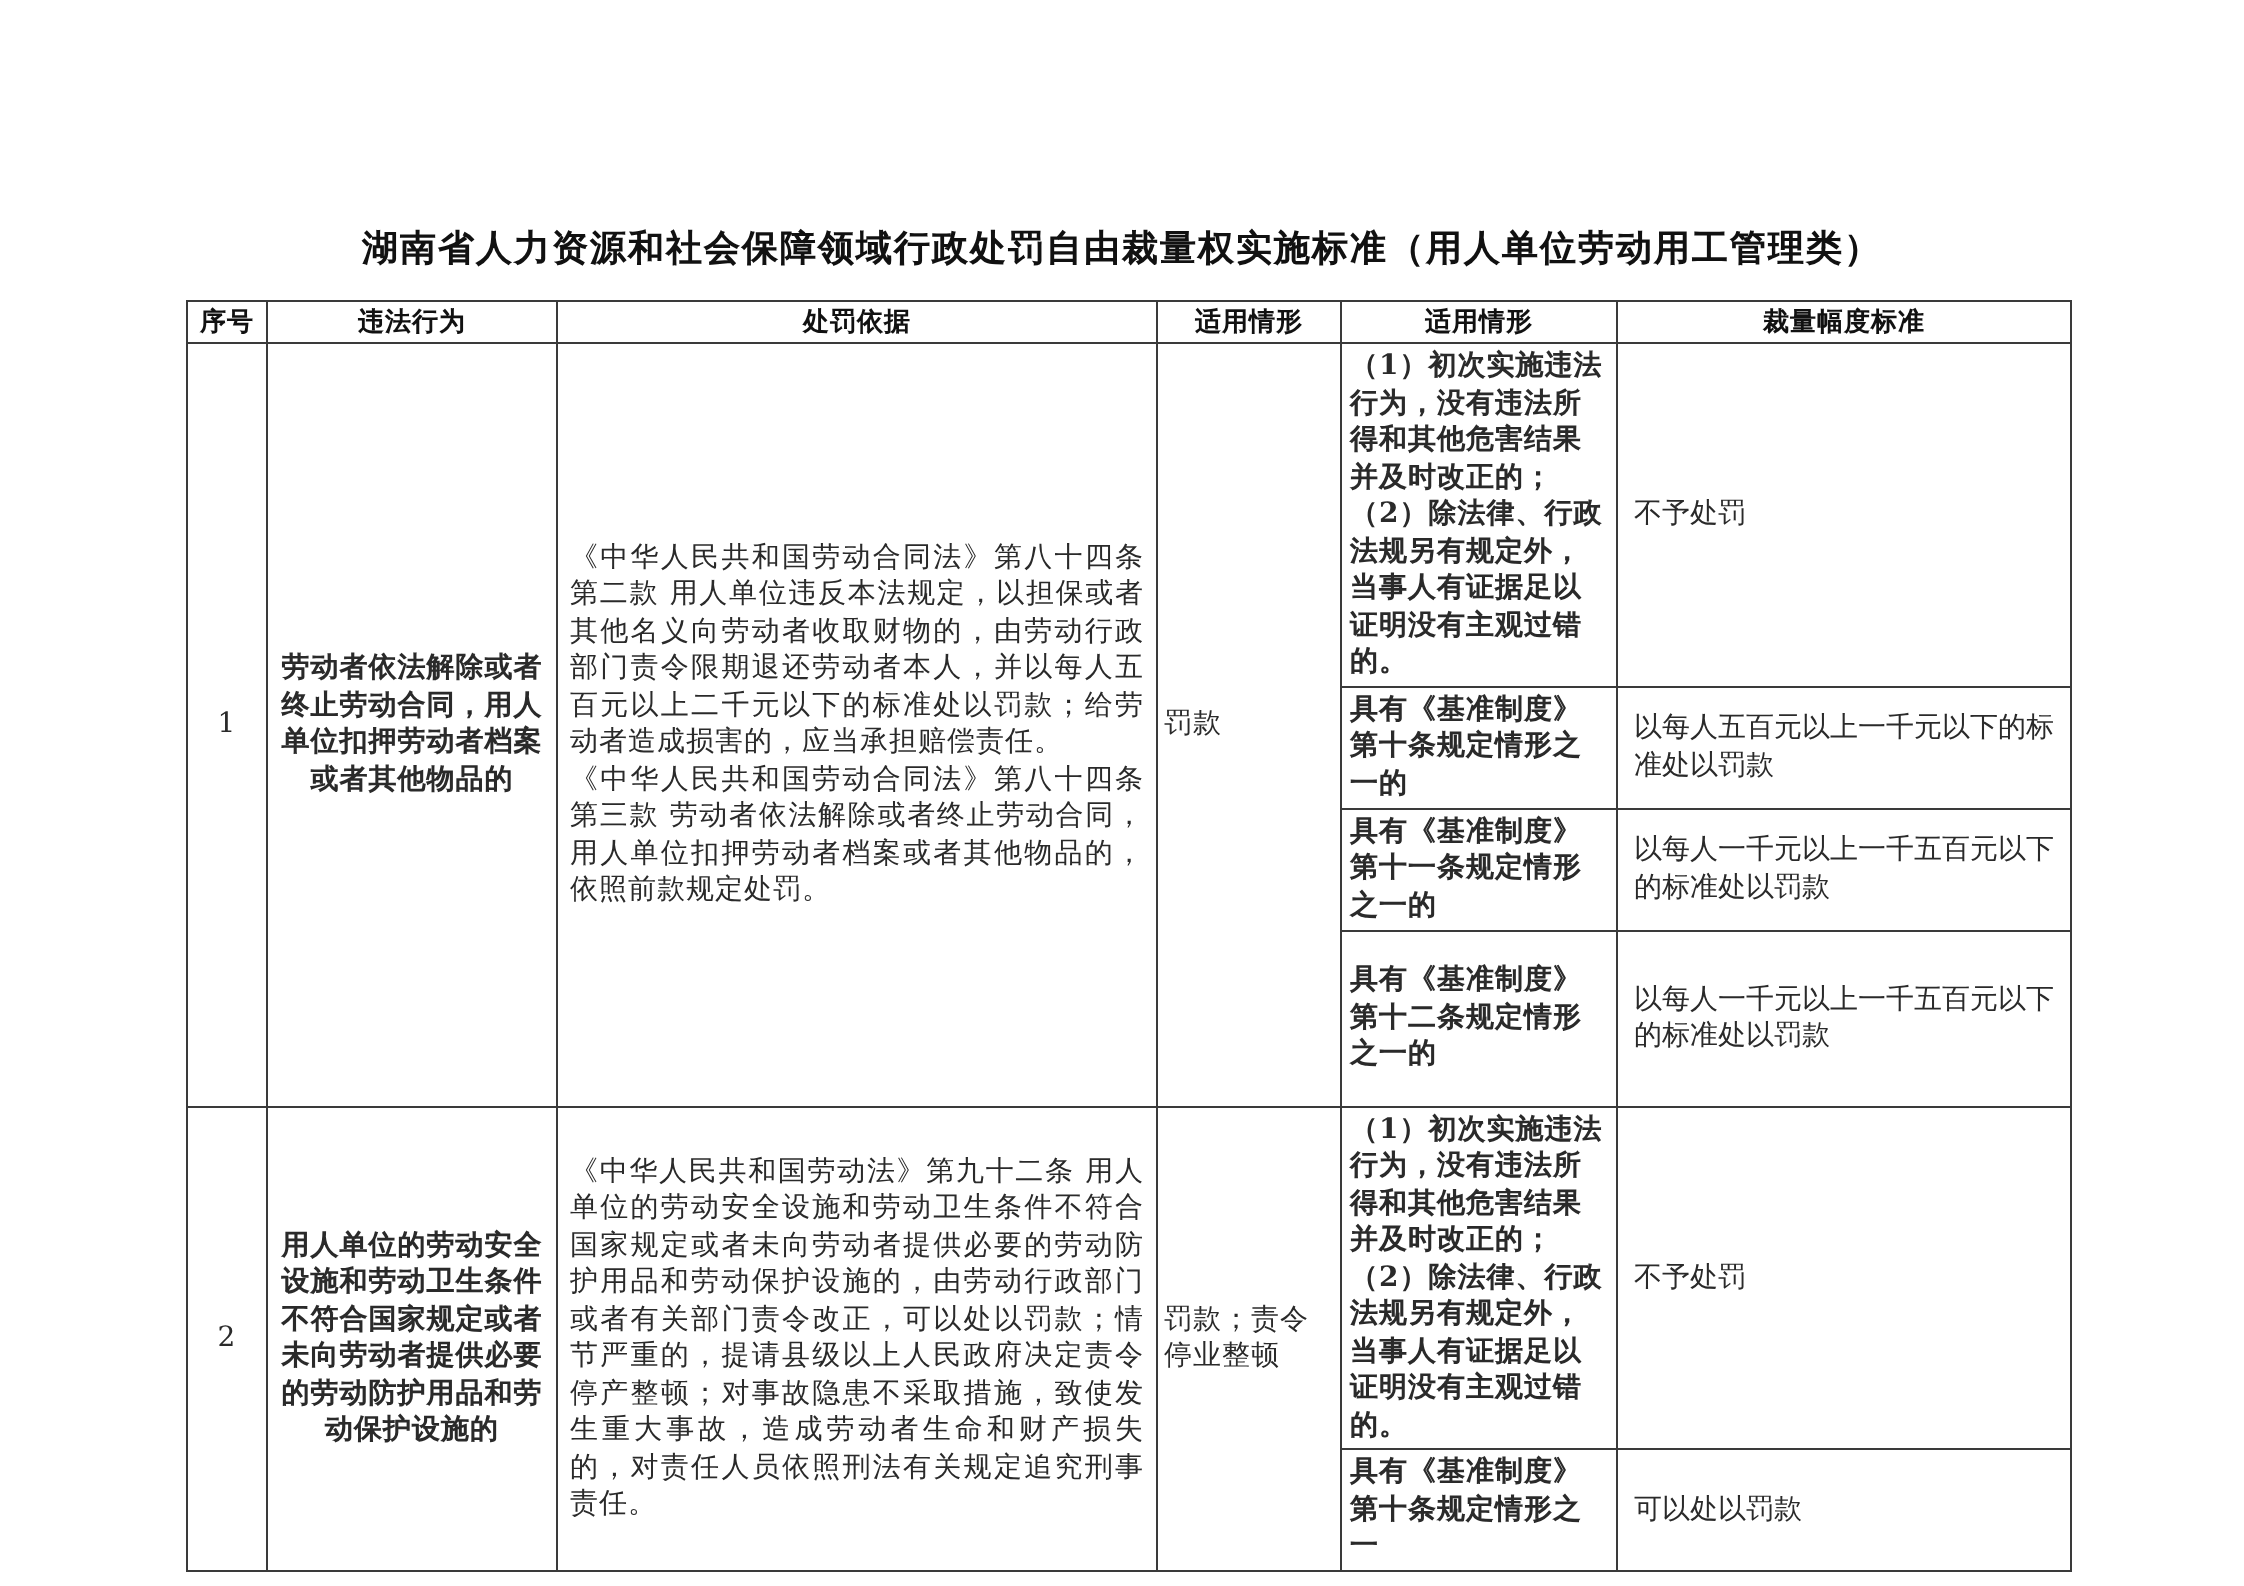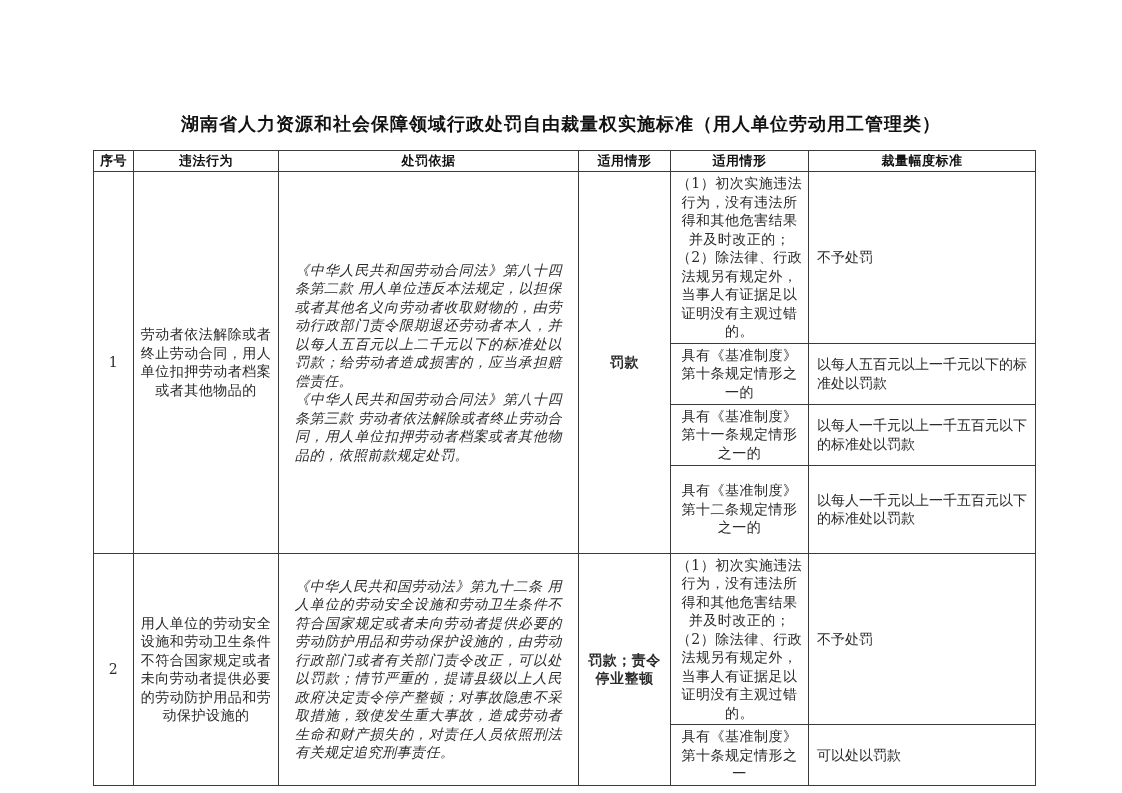--- a/index.html
+++ b/index.html
@@ -49,24 +49,24 @@
     letter-spacing: 0.5px;
   }
   .penalty-table td {
     font-size: 14px;
     line-height: 18.5px;
     letter-spacing: 0.5px;
     color: #2a2a2a;
     padding: 2px 5px;
   }
   td.c-no        { text-align: center; }
-  td.c-behavior  { text-align: center; padding: 2px 5px; }
-  td.c-basis     { text-align: justify; padding: 2px 16px; font-style: italic; }
-  td.c-type      { text-align: center; padding: 2px 3px; font-weight: bold; }
-  td.c-situation { text-align: center; padding: 2px 4px; }
+  td.c-behavior  { text-align: center; padding: 2px 5px; font-weight: bold; }
+  td.c-basis     { text-align: justify; padding: 2px 6px; }
+  td.c-type      { text-align: left; padding: 2px 3px; }
+  td.c-situation { text-align: left; padding: 2px 4px; font-weight: bold; }
   td.c-standard  { text-align: left; padding: 2px 8px; letter-spacing: 0; }
   .h145 { height: 145px; }
   .h56  { height: 56px;  }
   .h83  { height: 83px;  }
   .h149 { height: 149px; }
   .h36  { height: 36px; margin-top: 47px;  }
   .para { margin: 0; }
   .page-number {
     position: absolute;
     top: 702px;

